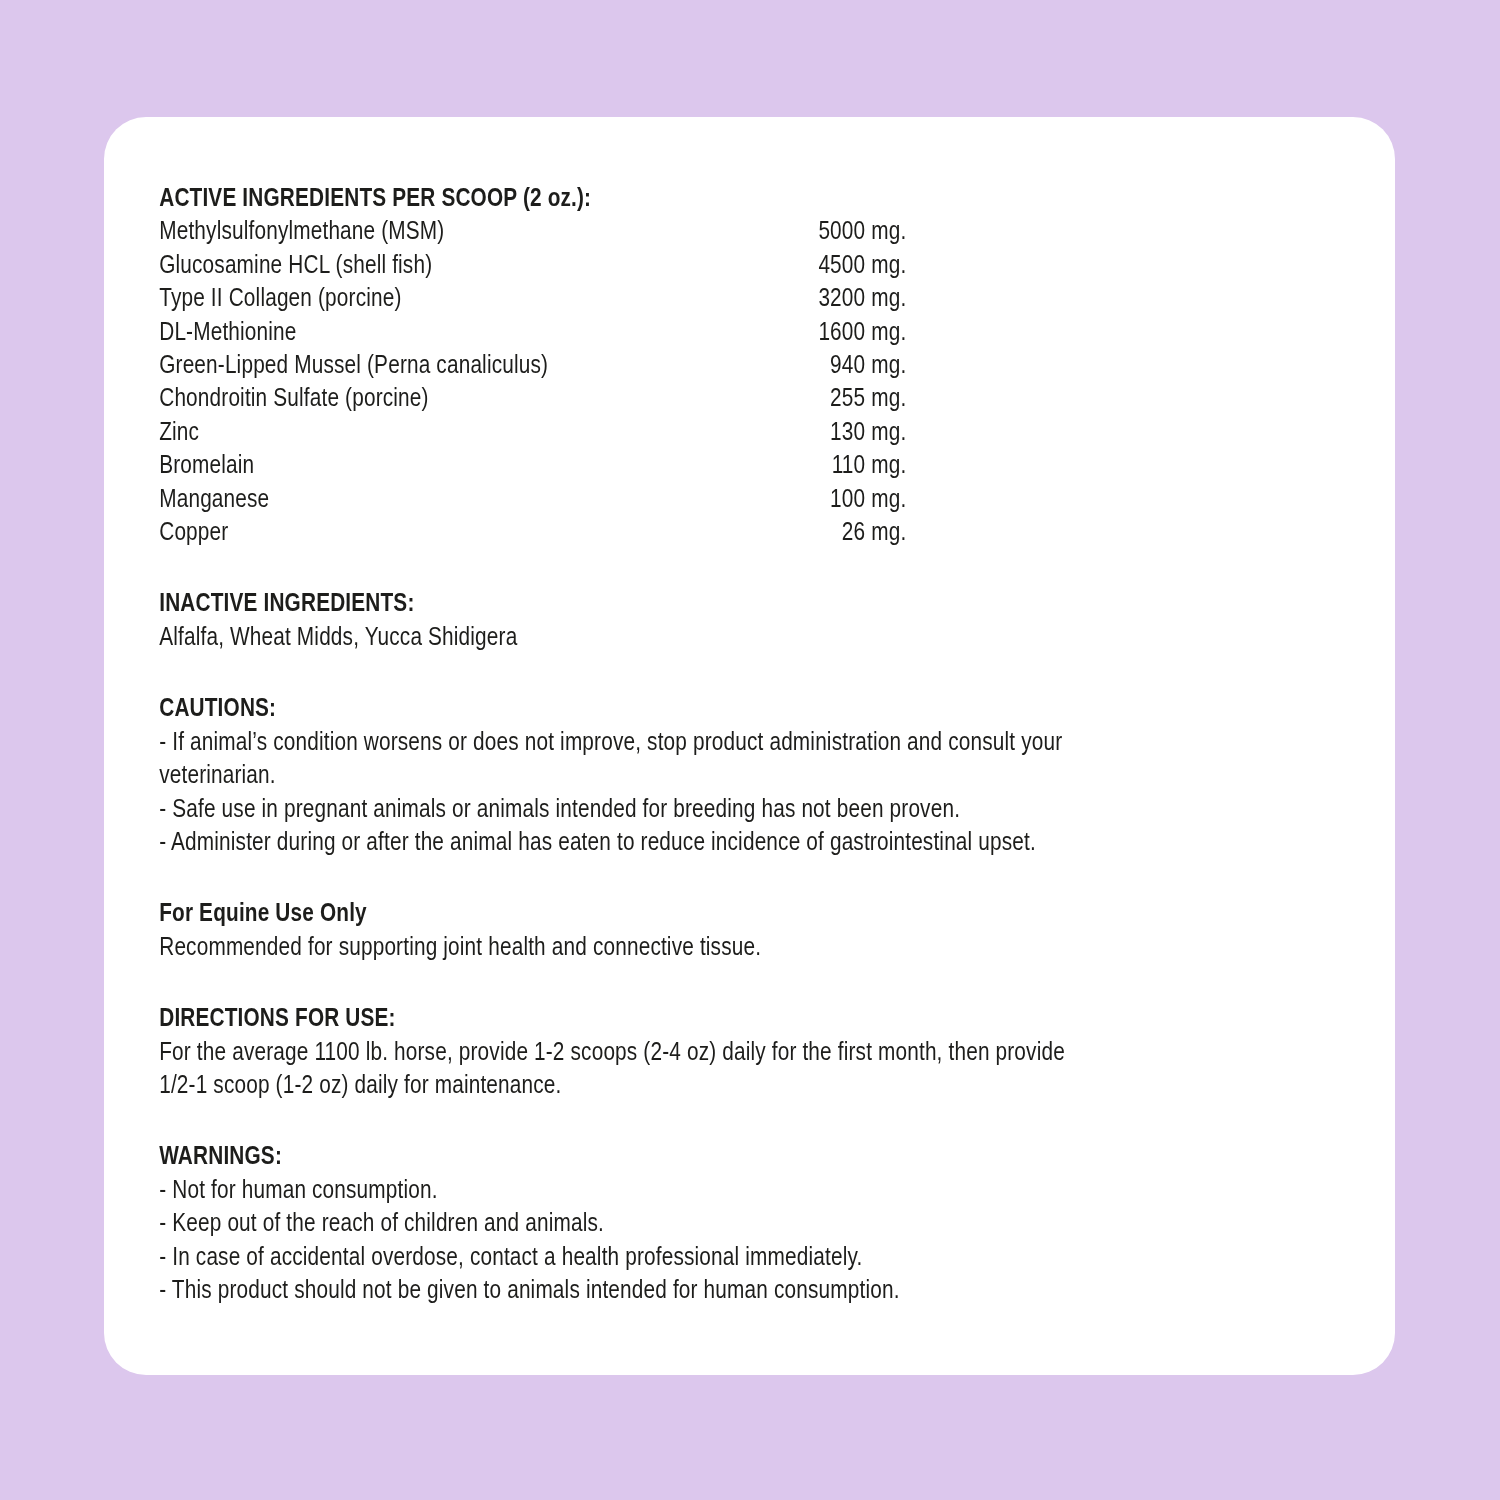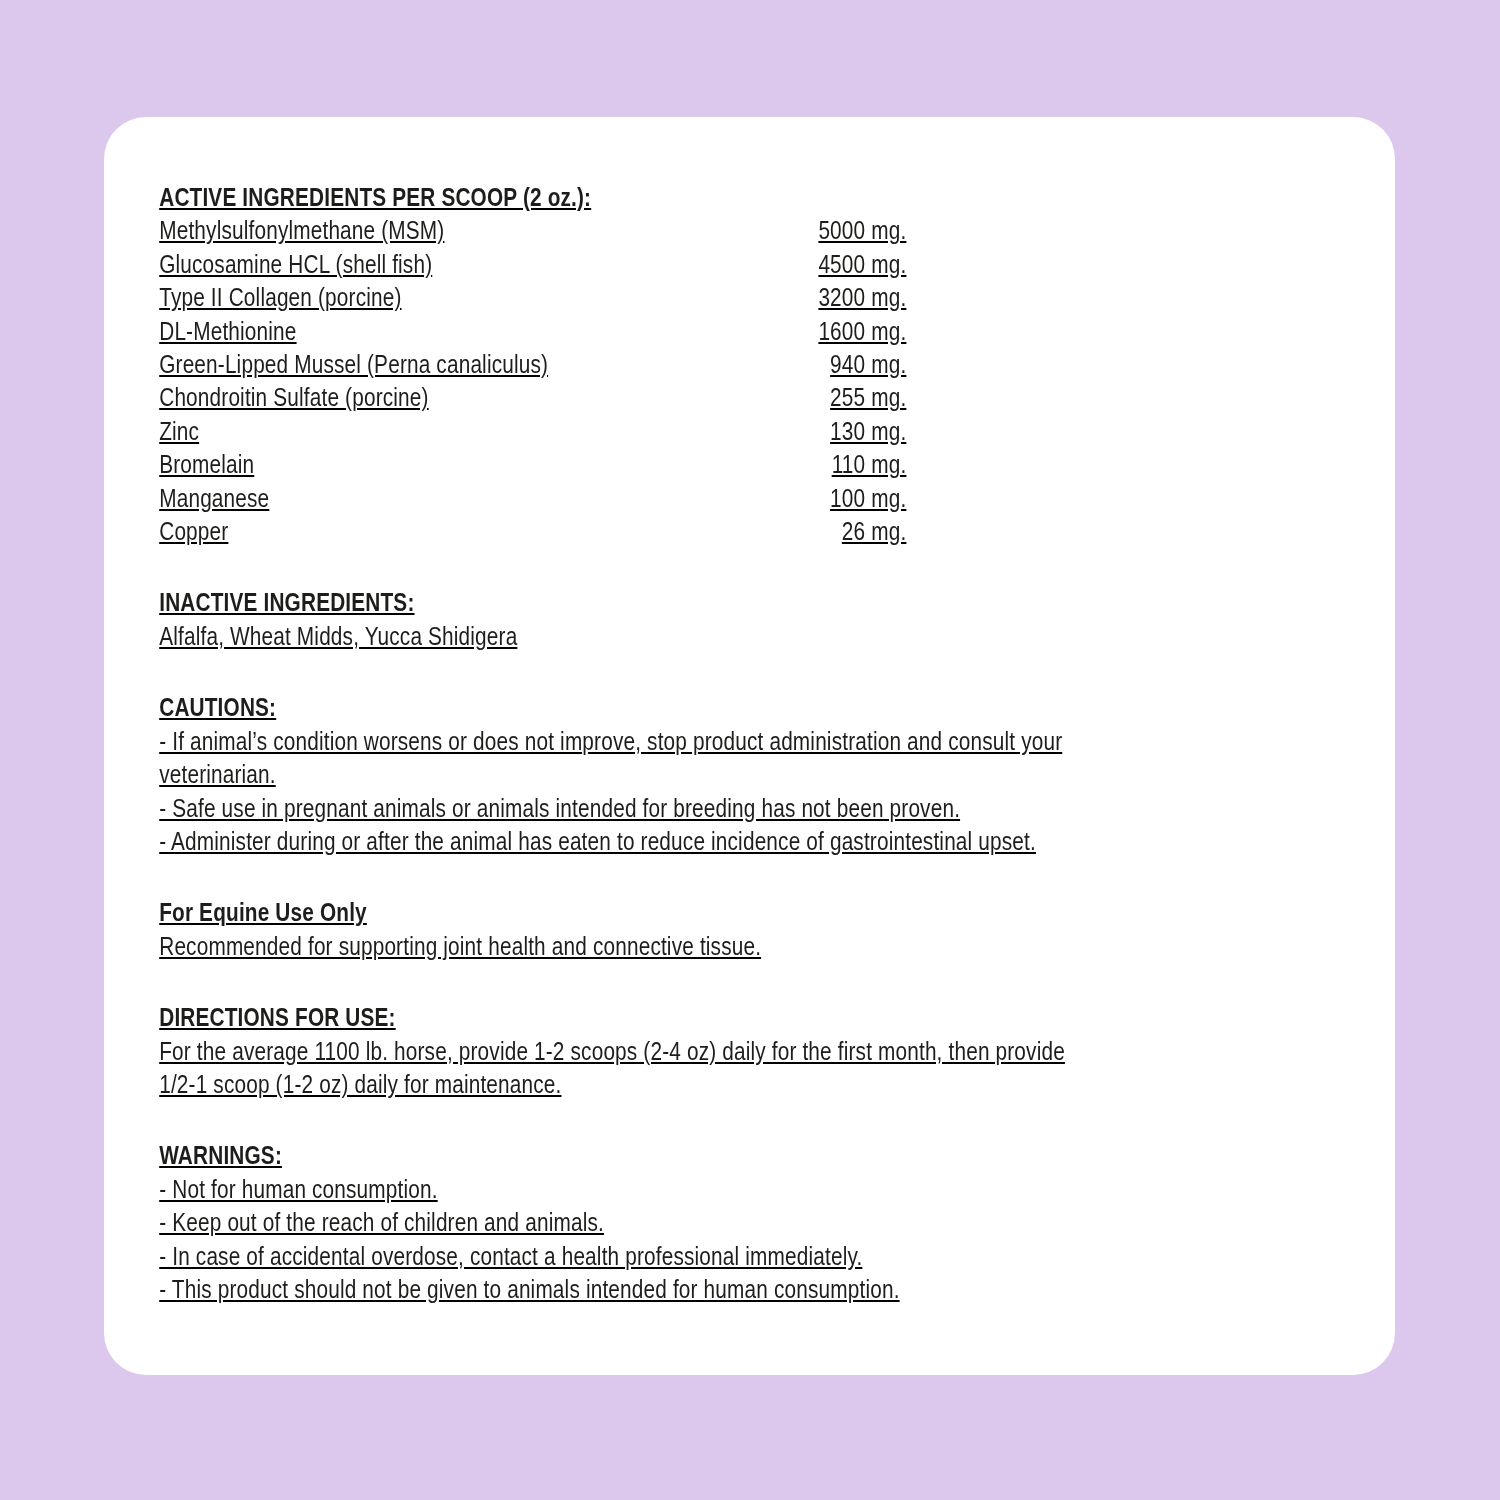--- a/index.html
+++ b/index.html
@@ -16,21 +16,20 @@
   }
   .card {
     position: absolute;
     left: 104px;
     top: 117px;
     width: 1291px;
     height: 1258px;
     background: #ffffff;
     border-radius: 42px;
     overflow: hidden;
-    text-decoration: underline;
   }
   
   .content {
     width: 1614px;
     transform: scaleX(0.8);
     transform-origin: 0 0;
     padding: 64px 0 0 69px;
     box-sizing: border-box;
     color: #1d1d1b;
     font-size: 26px;

